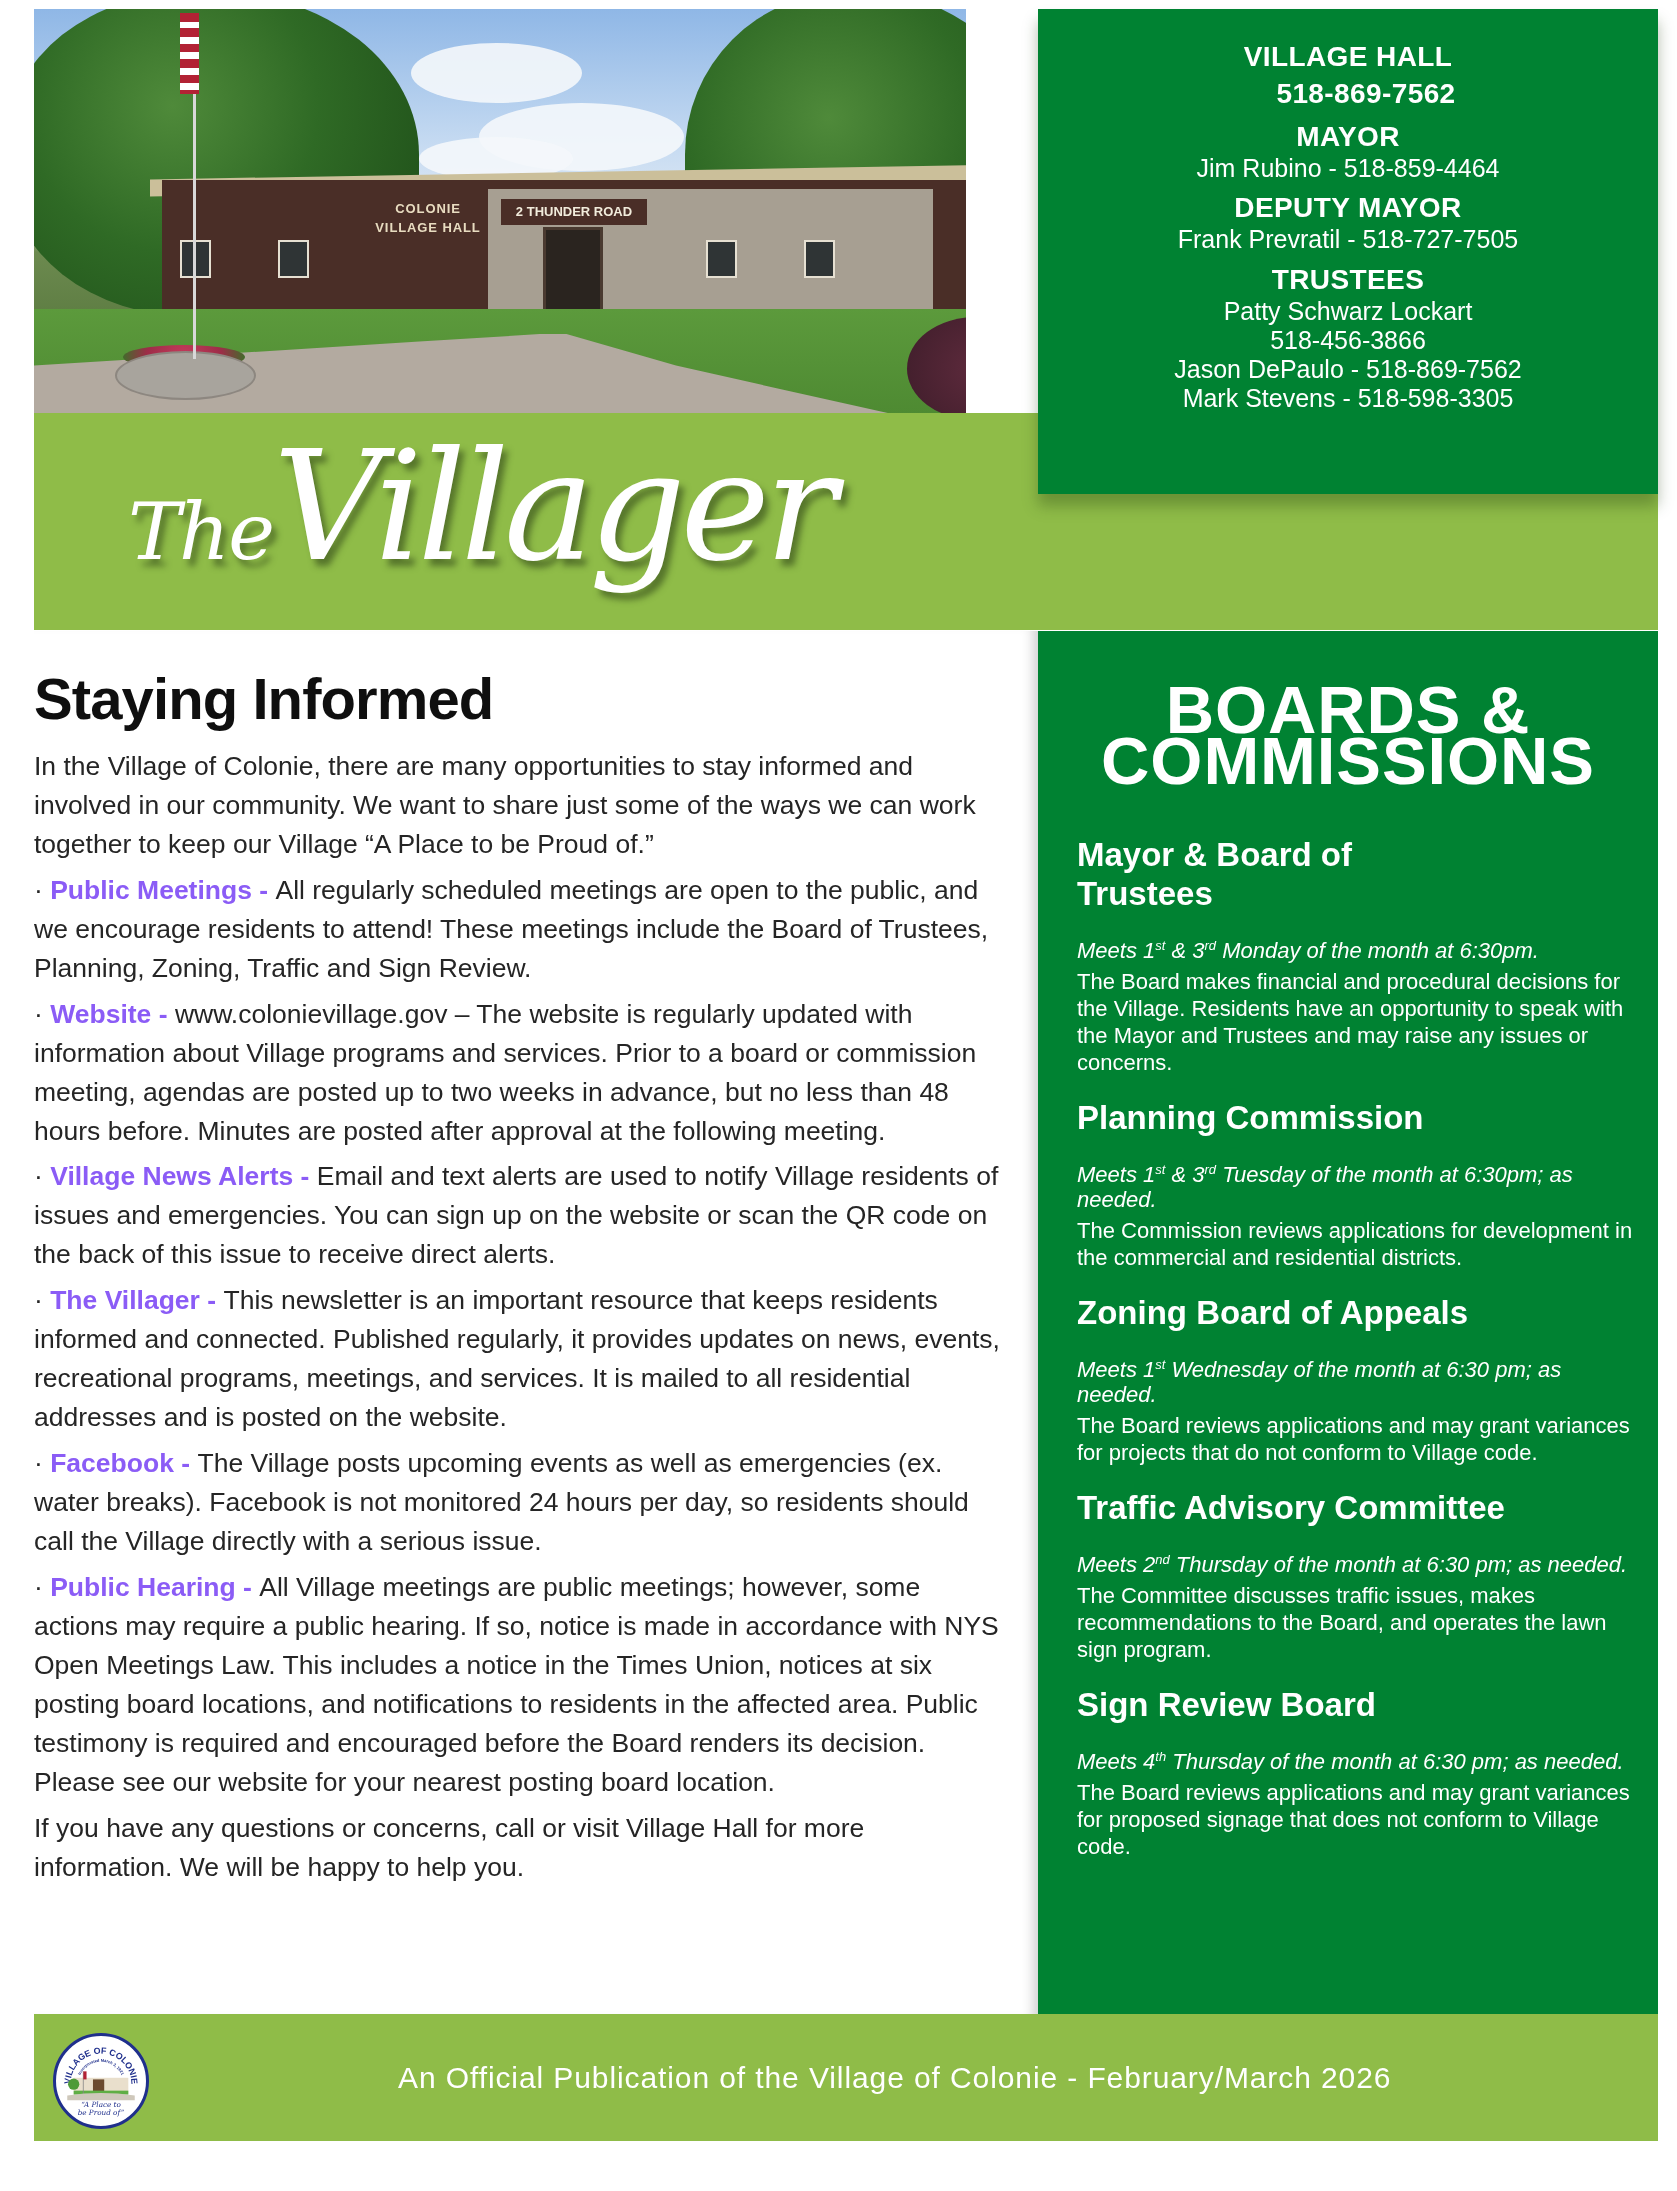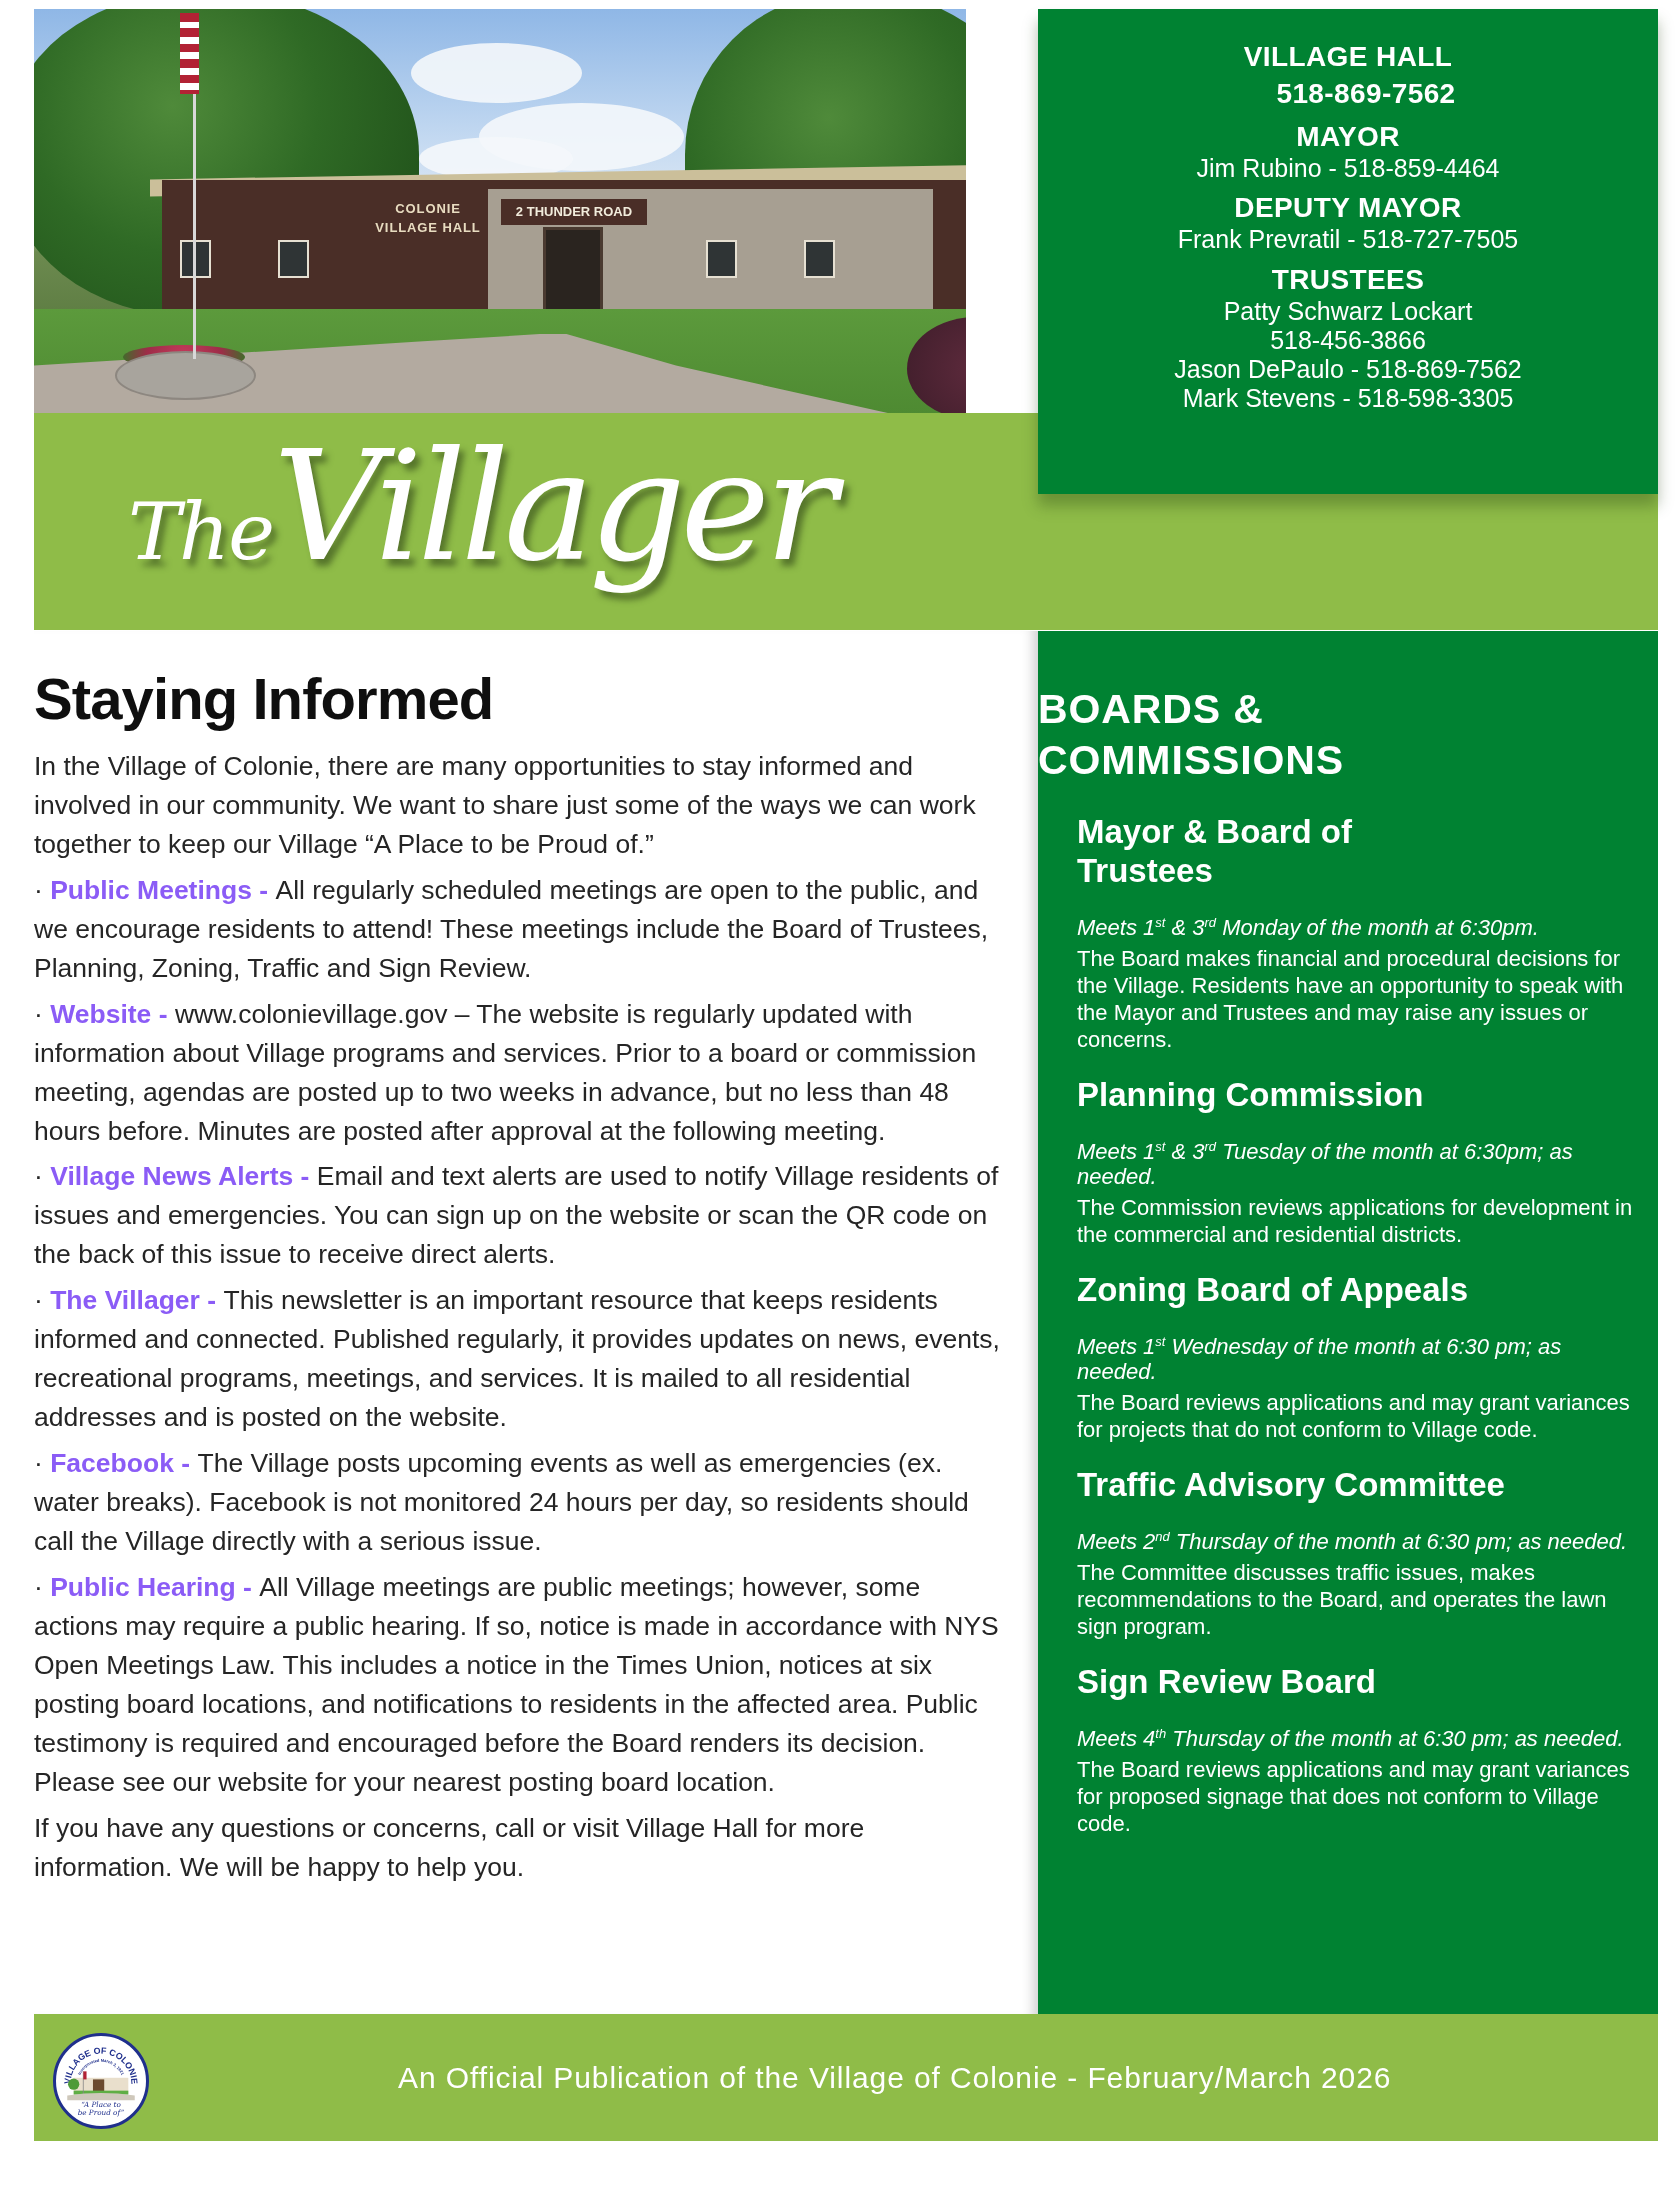--- a/index.html
+++ b/index.html
@@ -40,22 +40,22 @@
 
   
   .article { position:absolute; left:34px; top:631px; width:1004px; height:1383px; background:#ffffff; box-shadow:inset -13.7px 0 12px -8.6px rgba(0,0,0,.18); }
   .article .heading { position:absolute; left:0; top:34px; font-weight:bold; font-size:58px; color:#0f0f0f; letter-spacing:-0.9px; }
   .article .body { position:absolute; left:0; top:116px; width:976px; font-size:26.5px; line-height:39px; color:#252525; }
   .article .body p { margin:0 0 6.8px 0; }
   .article .body b { color:#8b5cf6; }
 
   
   .boards { position:absolute; left:1038px; top:631px; width:620px; height:1383px; background:#008232; color:#ffffff; }
-  .boards .b-title { text-align:left; font-weight:bold; font-size:41px; line-height:51px; margin-top:53px; letter-spacing:0.9px; }
-  .boards .list { position:absolute; left:39px; top:181px; width:565px; }
+  .boards .b-title { text-align:center; font-weight:bold; font-size:67px; line-height:51px; margin-top:53px; letter-spacing:0.9px; }
+  .boards .list { position:absolute; left:39px; top:204px; width:565px; }
   .boards .item { margin-bottom:22px; }
   .boards .item-name { font-weight:bold; font-size:33px; line-height:39px; }
   .boards .item-meet { font-style:italic; font-size:22px; line-height:25px; margin-top:25px; }
   .boards .item-meet sup { font-size:13px; line-height:0; }
   .boards .item-desc { font-size:22px; line-height:27px; margin-top:5.1px; }
 
   
   .footer { position:absolute; left:34px; top:2014px; width:1624px; height:127px; background:#8fbc48; }
   .footer .pub { position:absolute; left:364px; top:0; height:127px; display:flex; align-items:center; color:#ffffff; font-size:30px; letter-spacing:0.9px; }
   .logo { position:absolute; left:19px; top:19px; width:96px; height:96px; border-radius:50%; background:#ffffff; border:3.4px solid #1f2f8c; box-sizing:border-box; overflow:hidden; }

